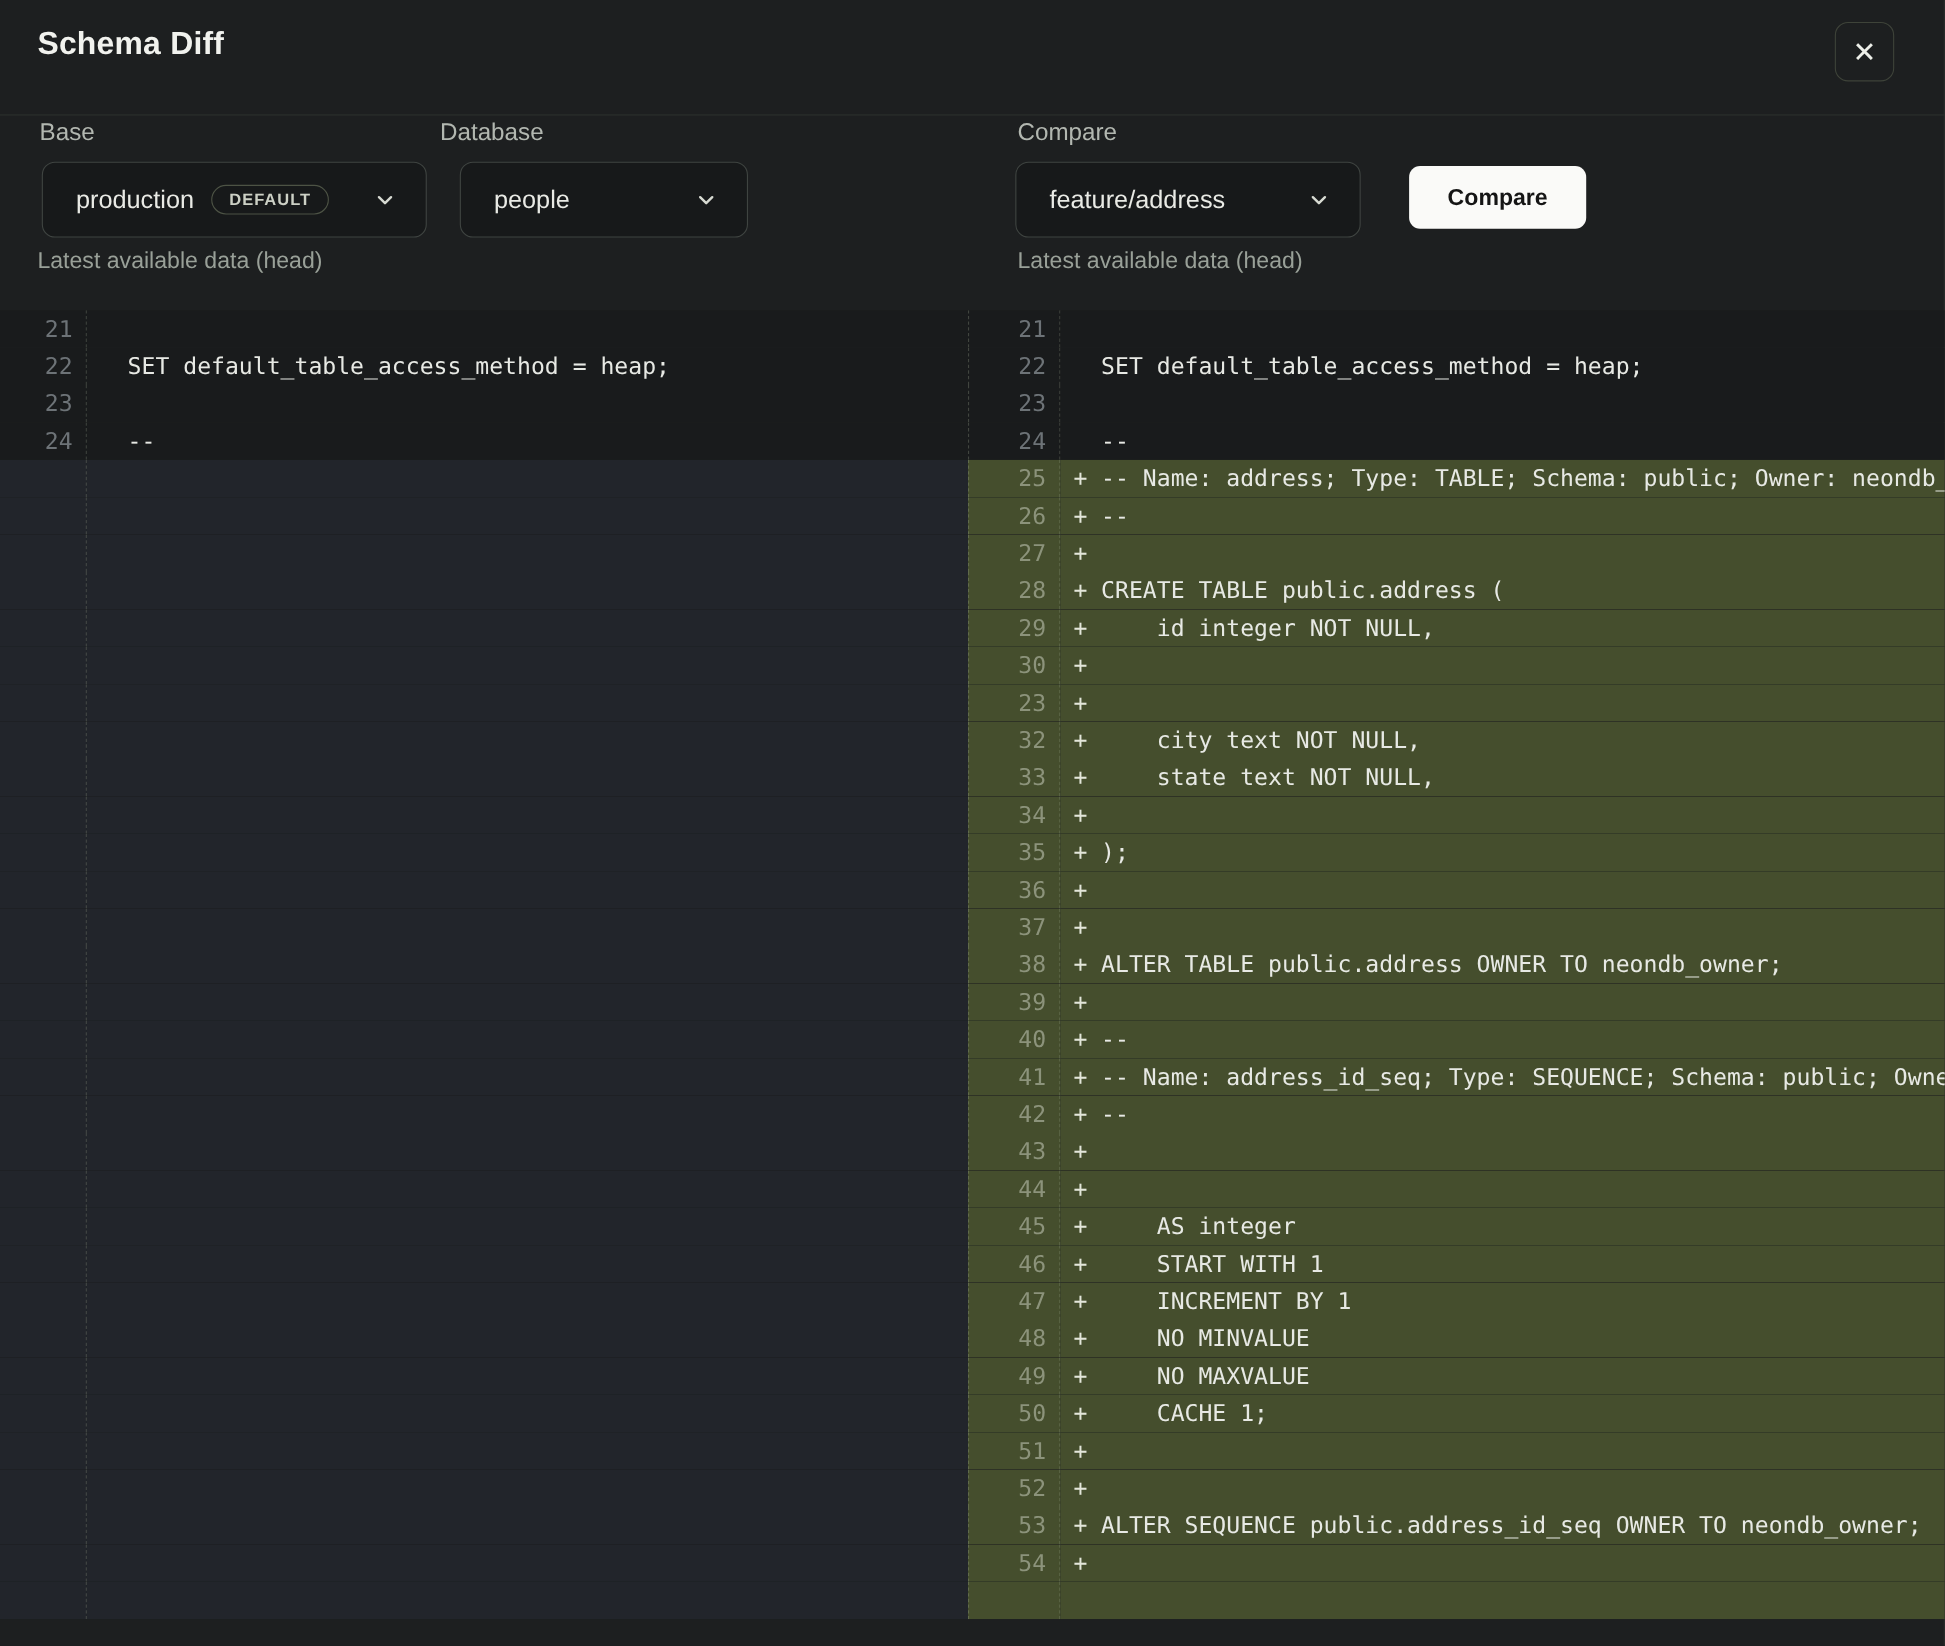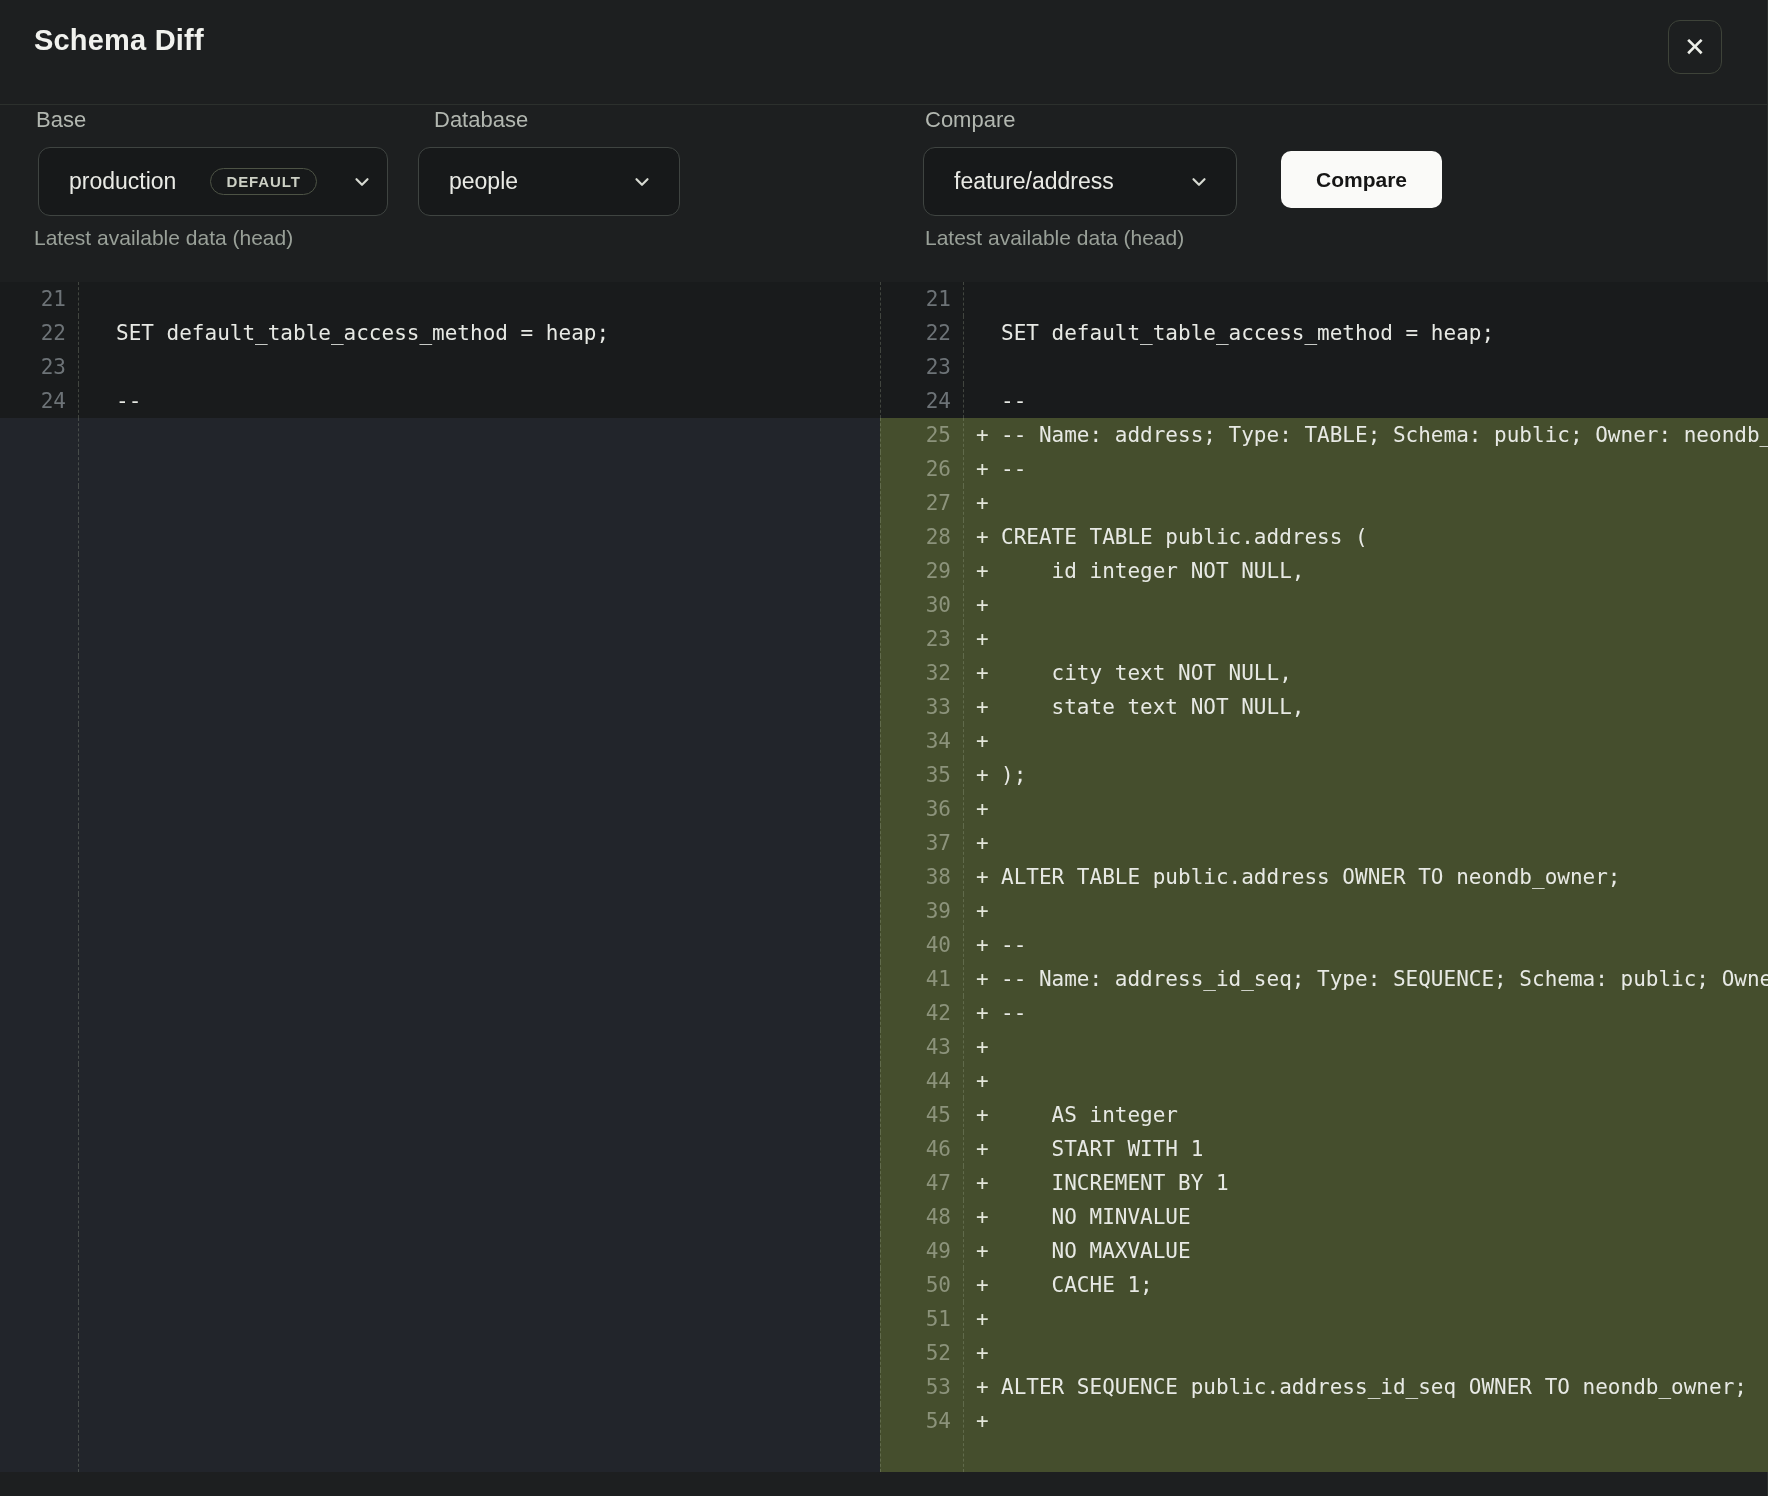--- a/index.html
+++ b/index.html
@@ -11,25 +11,25 @@
   }
   
   .modal-title{position:absolute;left:34px;top:24px;font-size:29px;font-weight:600;color:#f1f2ee;letter-spacing:.2px;}
   .close-btn{position:absolute;left:1668px;top:20px;width:54px;height:54px;box-sizing:border-box;
     border:1px solid #3e4339;border-radius:12px;background:transparent;color:#edefe9;
     display:flex;align-items:center;justify-content:center;font-size:26px;line-height:1;cursor:pointer;}
   .header-divider{position:absolute;top:104px;left:0;width:100%;height:1px;background:#2c302d;}
   .right-edge{position:absolute;top:0;right:0;width:1px;height:100%;background:#2c302d;}
 
   .field-label{position:absolute;top:107px;font-size:22px;color:#b2b7b0;}
-  .lbl-base{left:36px;} .lbl-db{left:434px;} .lbl-cmp{left:925px;}
+  .lbl-base{left:36px;} .lbl-db{left:400px;} .lbl-cmp{left:925px;}
 
   .select{position:absolute;top:147px;height:69px;box-sizing:border-box;
     background:#17191a;border:1px solid #3f4441;border-radius:12px;
-    display:flex;align-items:center;padding:0 26px 0 30px;gap:34px;
+    display:flex;align-items:center;padding:0 26px 0 30px;gap:16px;
     color:#e9eae5;font-size:23px;cursor:pointer;}
   .sel-base{left:38px;width:350px;}
   .sel-db{left:418px;width:262px;text-align:right;}
   .sel-cmp{left:923px;width:314px;}
   .select .chev{margin-left:auto;display:flex;align-items:center;}
   .badge{border:1px solid #4d5345;border-radius:999px;padding:4px 15px;
     font-size:15px;font-weight:700;letter-spacing:.9px;color:#ccd0c5;white-space:nowrap;}
   .compare-btn{position:absolute;left:1281px;top:151px;width:161px;height:57px;
     background:#fafaf8;color:#151515;border:none;border-radius:10px;
     font-family:"Liberation Sans",sans-serif;font-size:21px;font-weight:600;cursor:pointer;}

